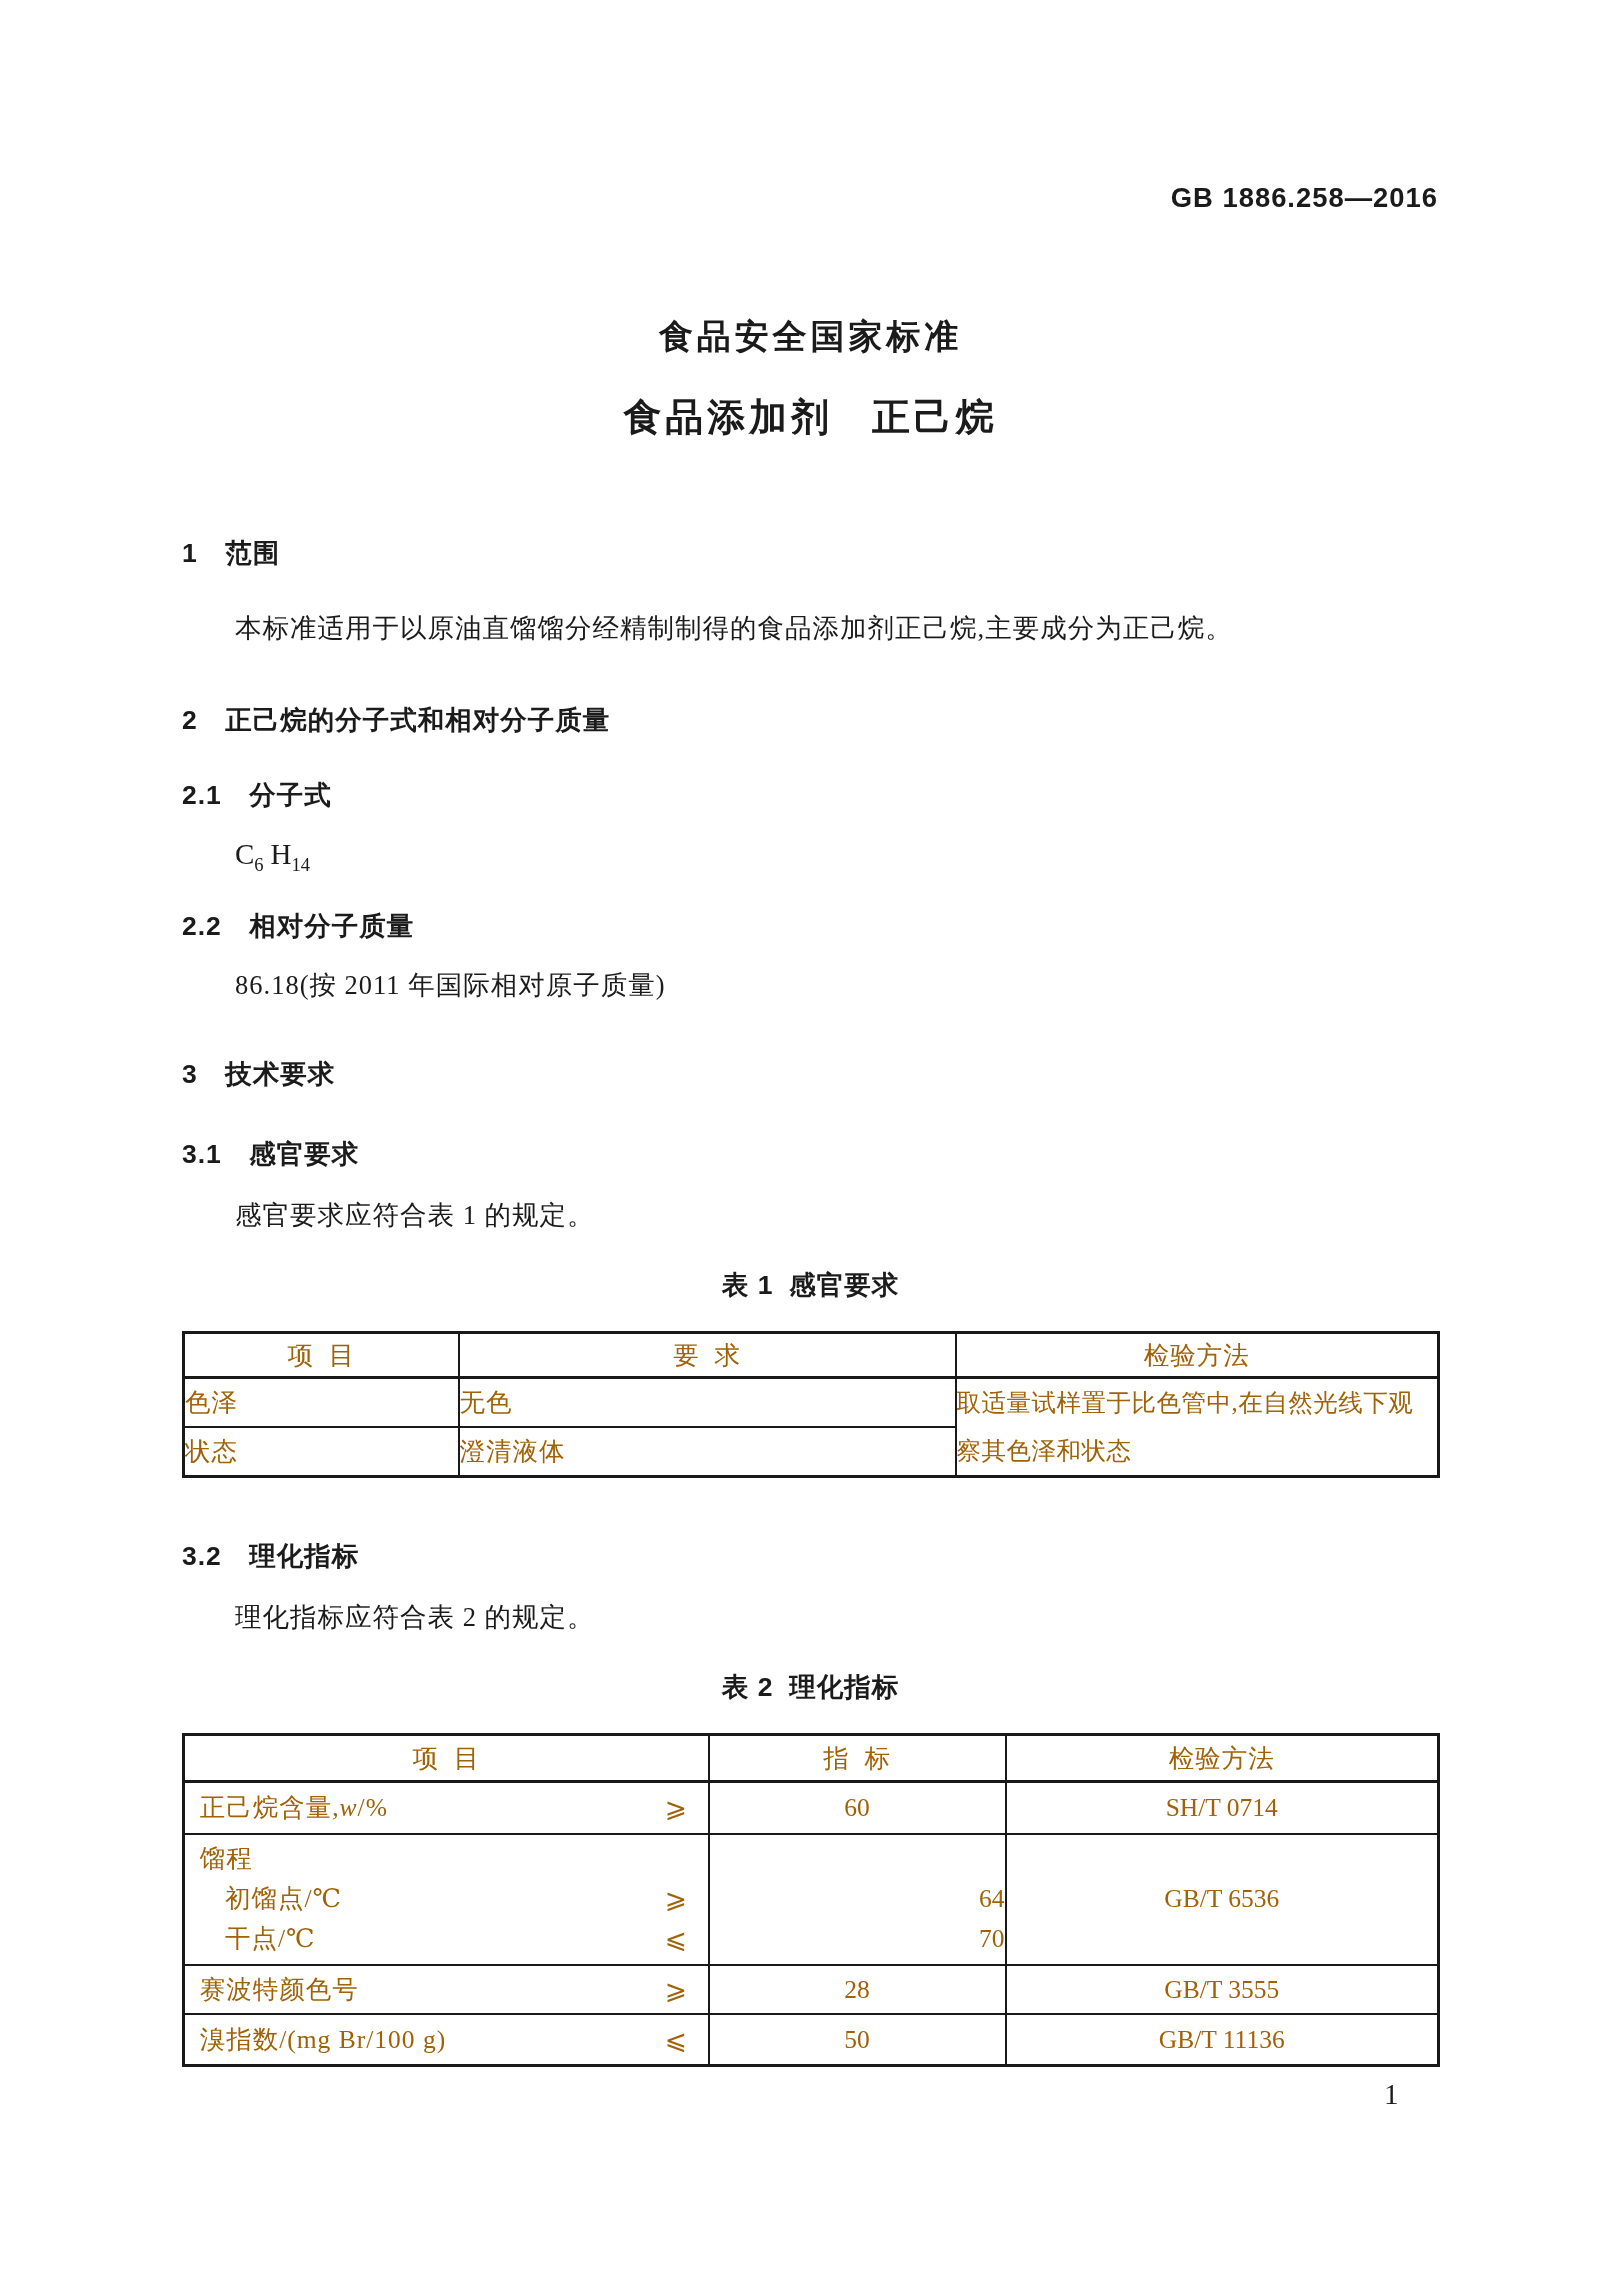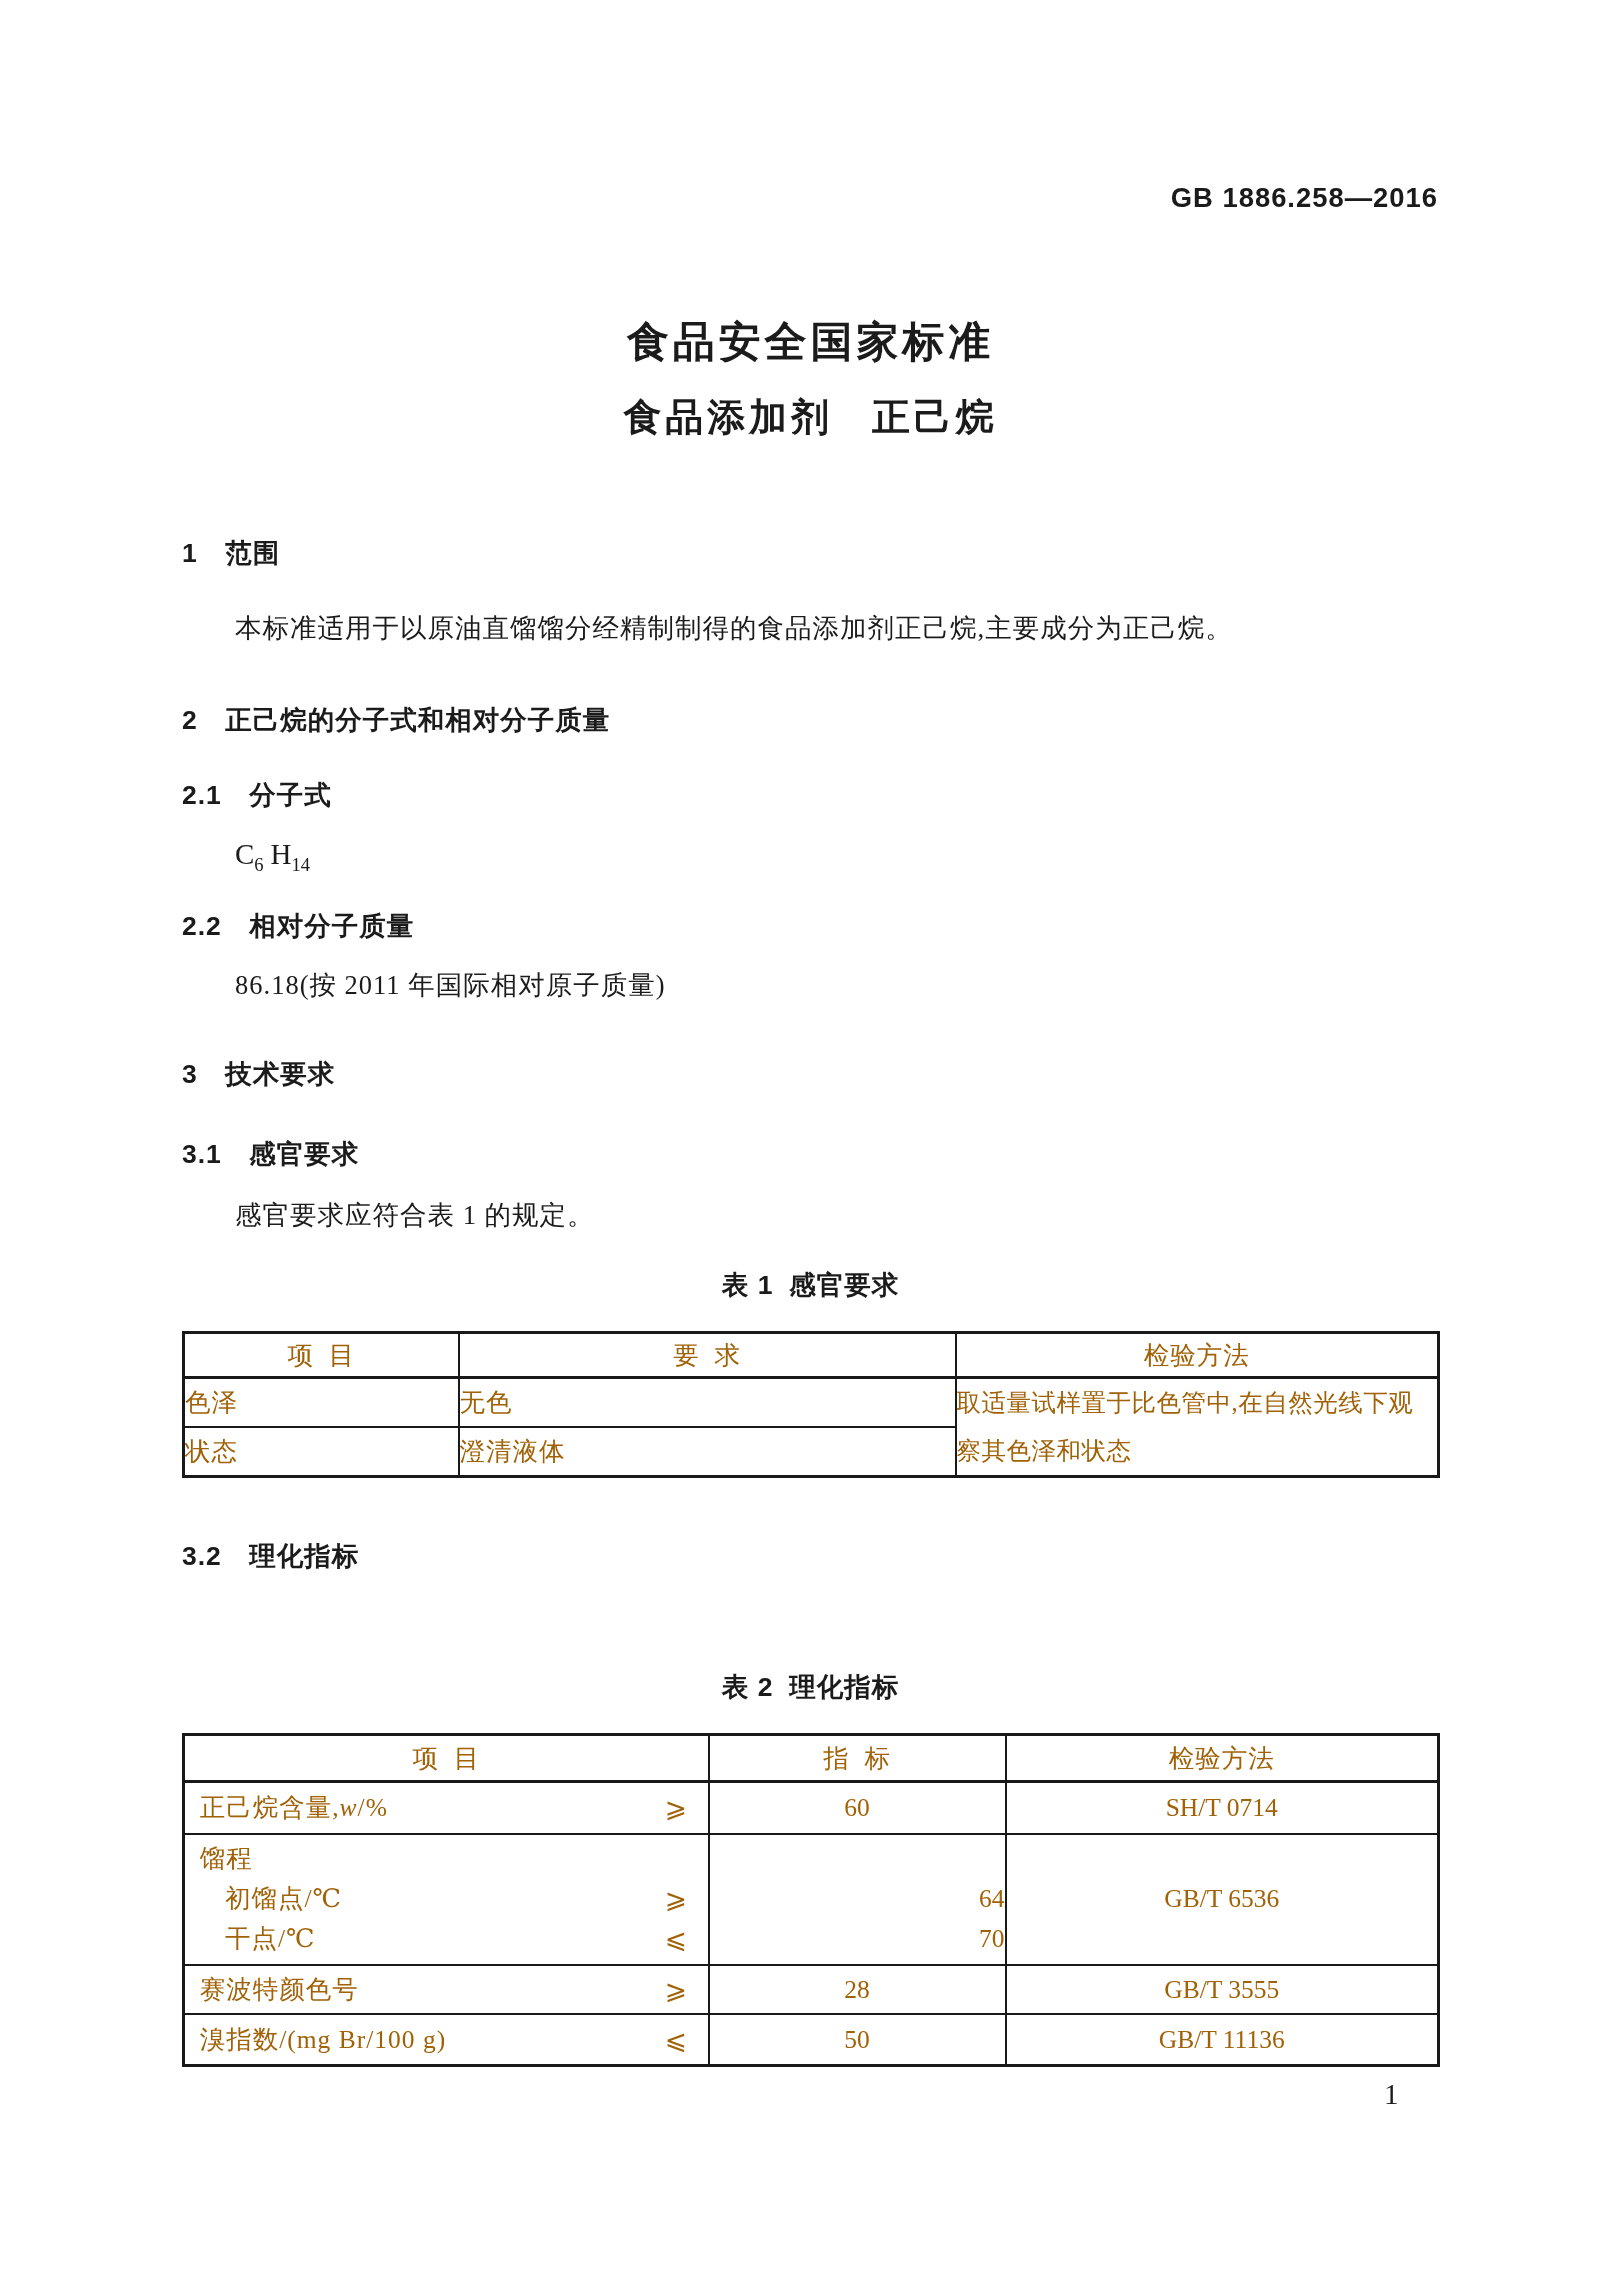--- a/index.html
+++ b/index.html
@@ -15,21 +15,21 @@
   
   .std-code{
     top:182px;right:183px;
     font-family:"Liberation Sans","DejaVu Sans",sans-serif;
     font-weight:bold;font-size:27.4px;letter-spacing:1px;
   }
   
   .doc-title{
     top:314px;left:0;width:100%;text-align:center;
     font-family:"Liberation Sans","DejaVu Sans",sans-serif;
-    font-weight:bold;font-size:42px;letter-spacing:3.9px;
+    font-weight:bold;font-size:34px;letter-spacing:3.9px;
   }
   .doc-subtitle{
     top:392px;left:0;width:100%;text-align:center;
     font-family:"Liberation Sans","DejaVu Sans",sans-serif;
     font-weight:bold;font-size:38px;letter-spacing:3.9px;
   }
   .doc-subtitle .gap{margin-left:39px;}
   
   .sec{
     left:182px;
@@ -180,20 +180,21 @@
       <tr>
         <td class="c-left">状态</td>
         <td class="c-left">澄清液体</td>
       </tr>
     </tbody>
   </table>
 
   <div class="abs sec" style="top:1538px;">
     <span class="num">3.2</span><span>理化指标</span>
   </div>
+  <div class="abs para" style="top:1601px;">理化指标应符合表 2 的规定。</div>
 
   <div class="abs tbl-caption" style="top:1669px;">
     <span>表 2</span><span class="cap-title">理化指标</span>
   </div>
 
   <table class="std abs" id="table2">
     <colgroup>
         <col style="width:525px">
         <col style="width:297px">
         <col style="width:433px">

